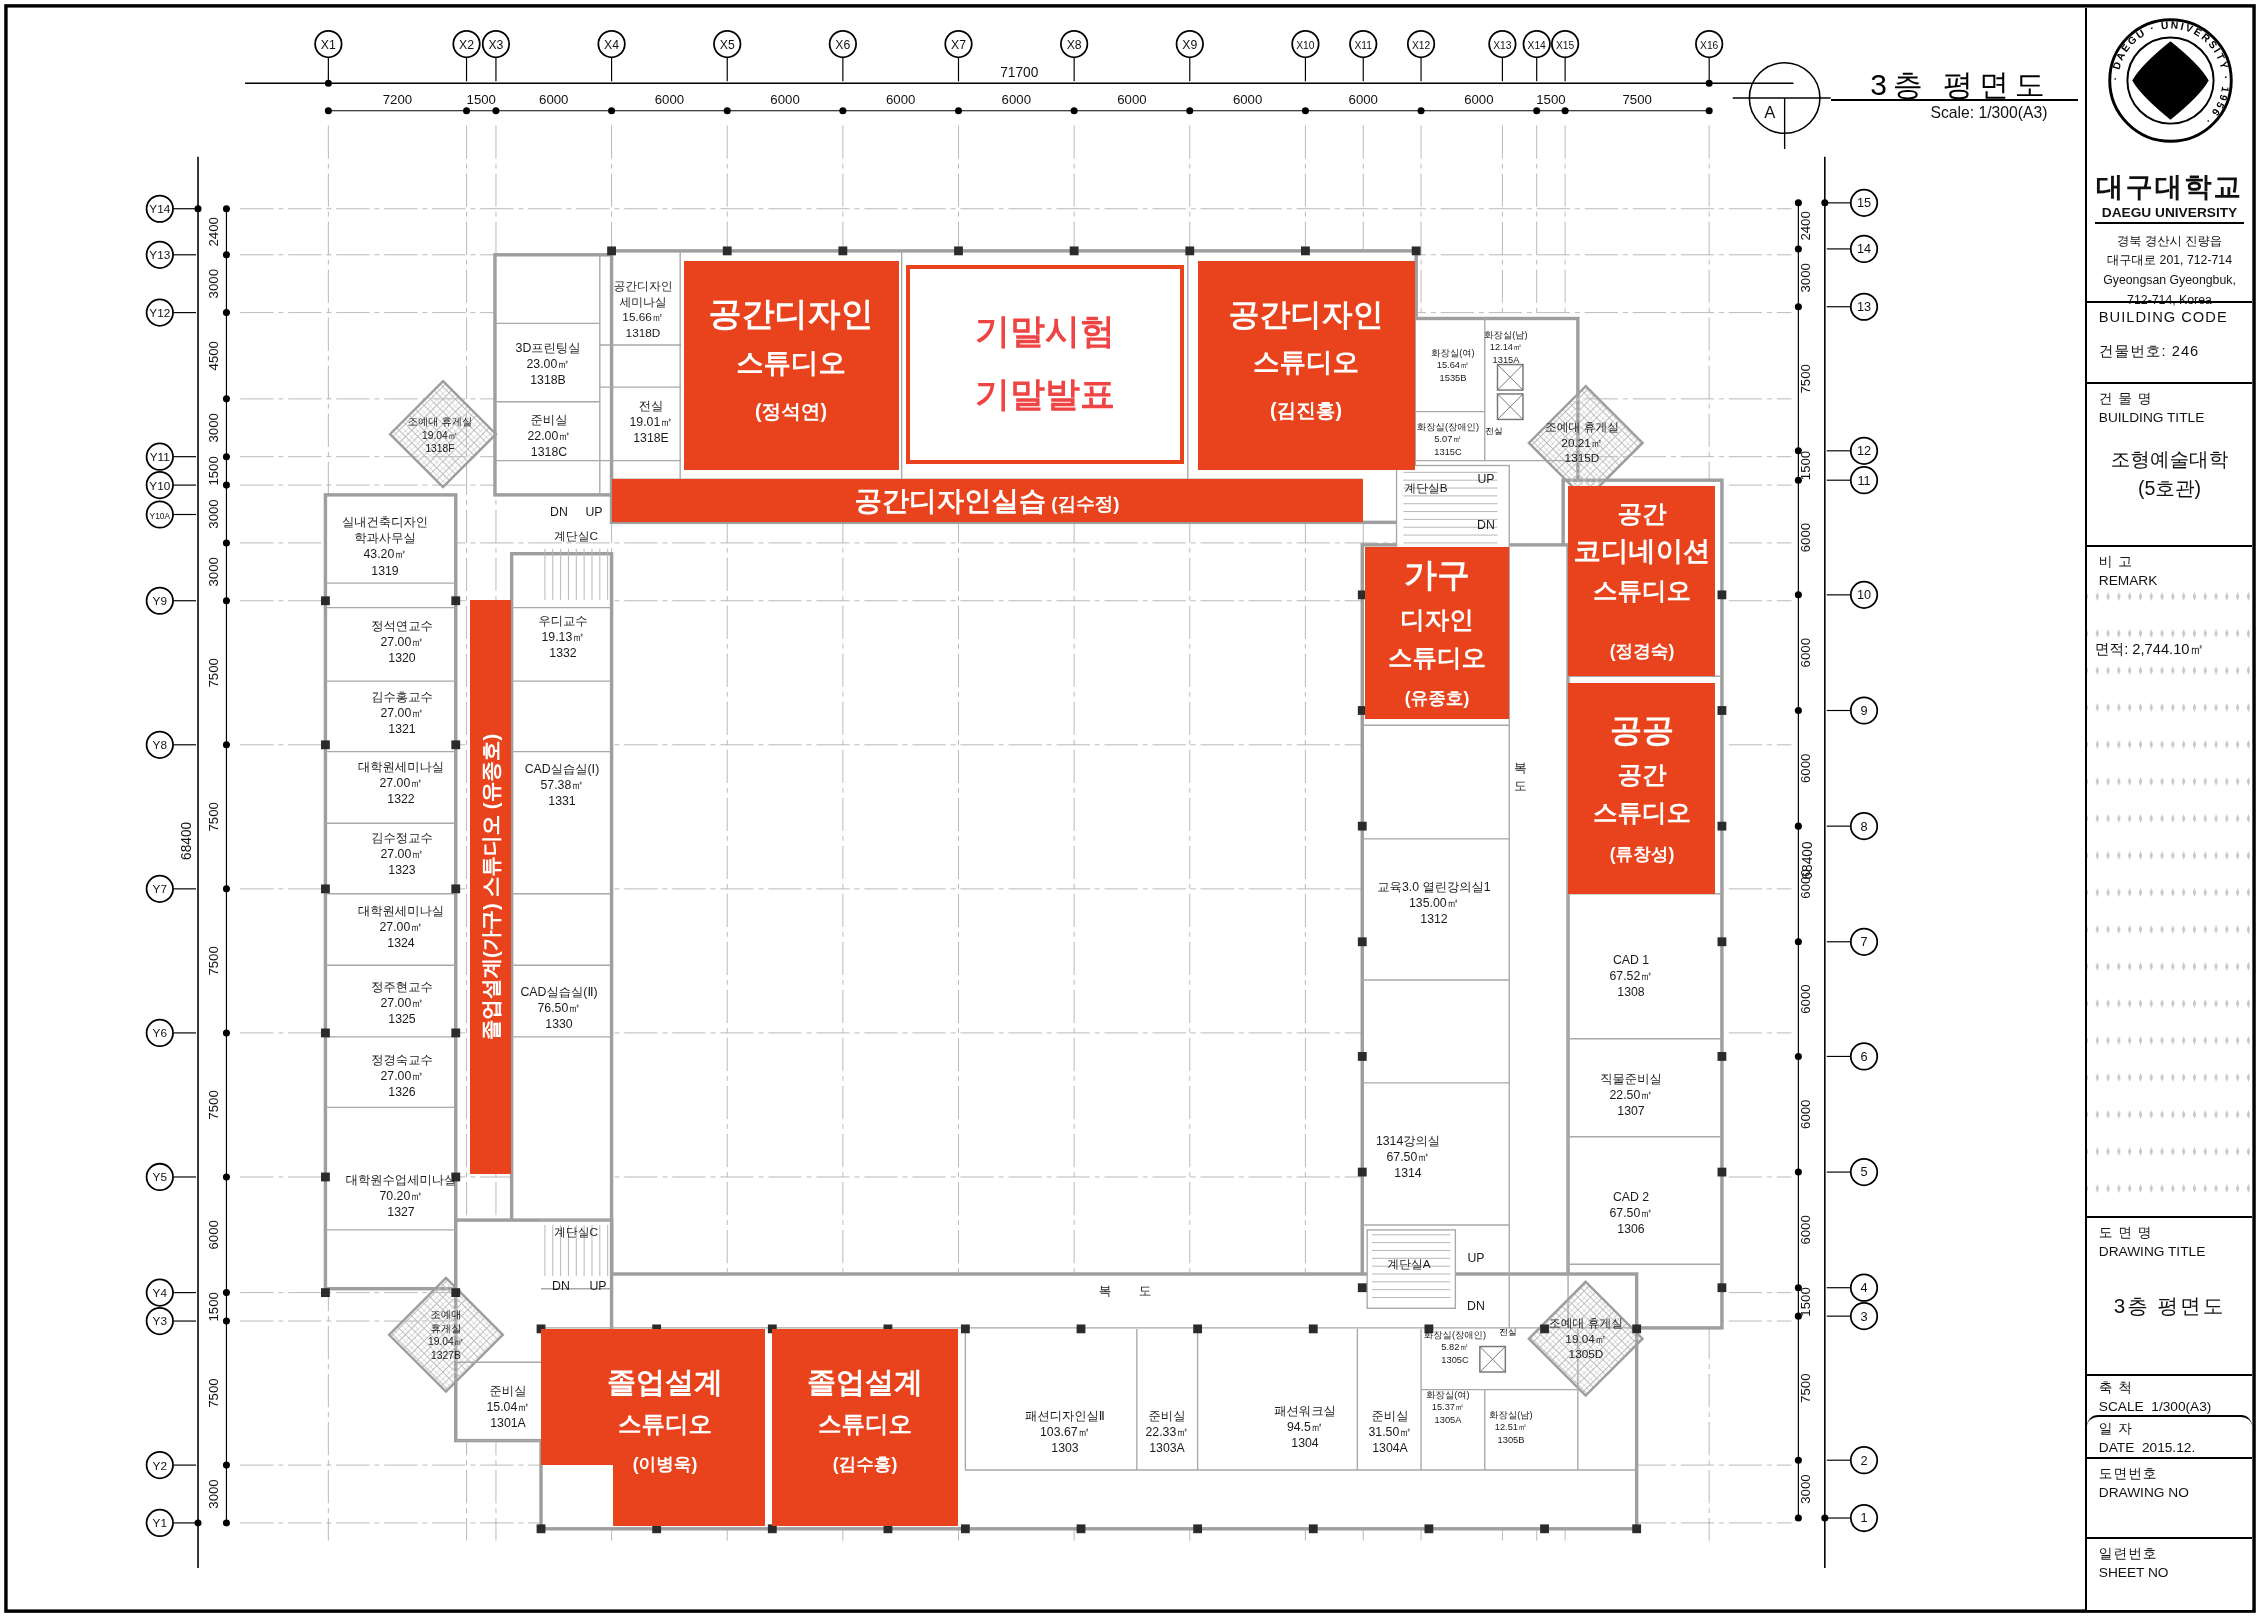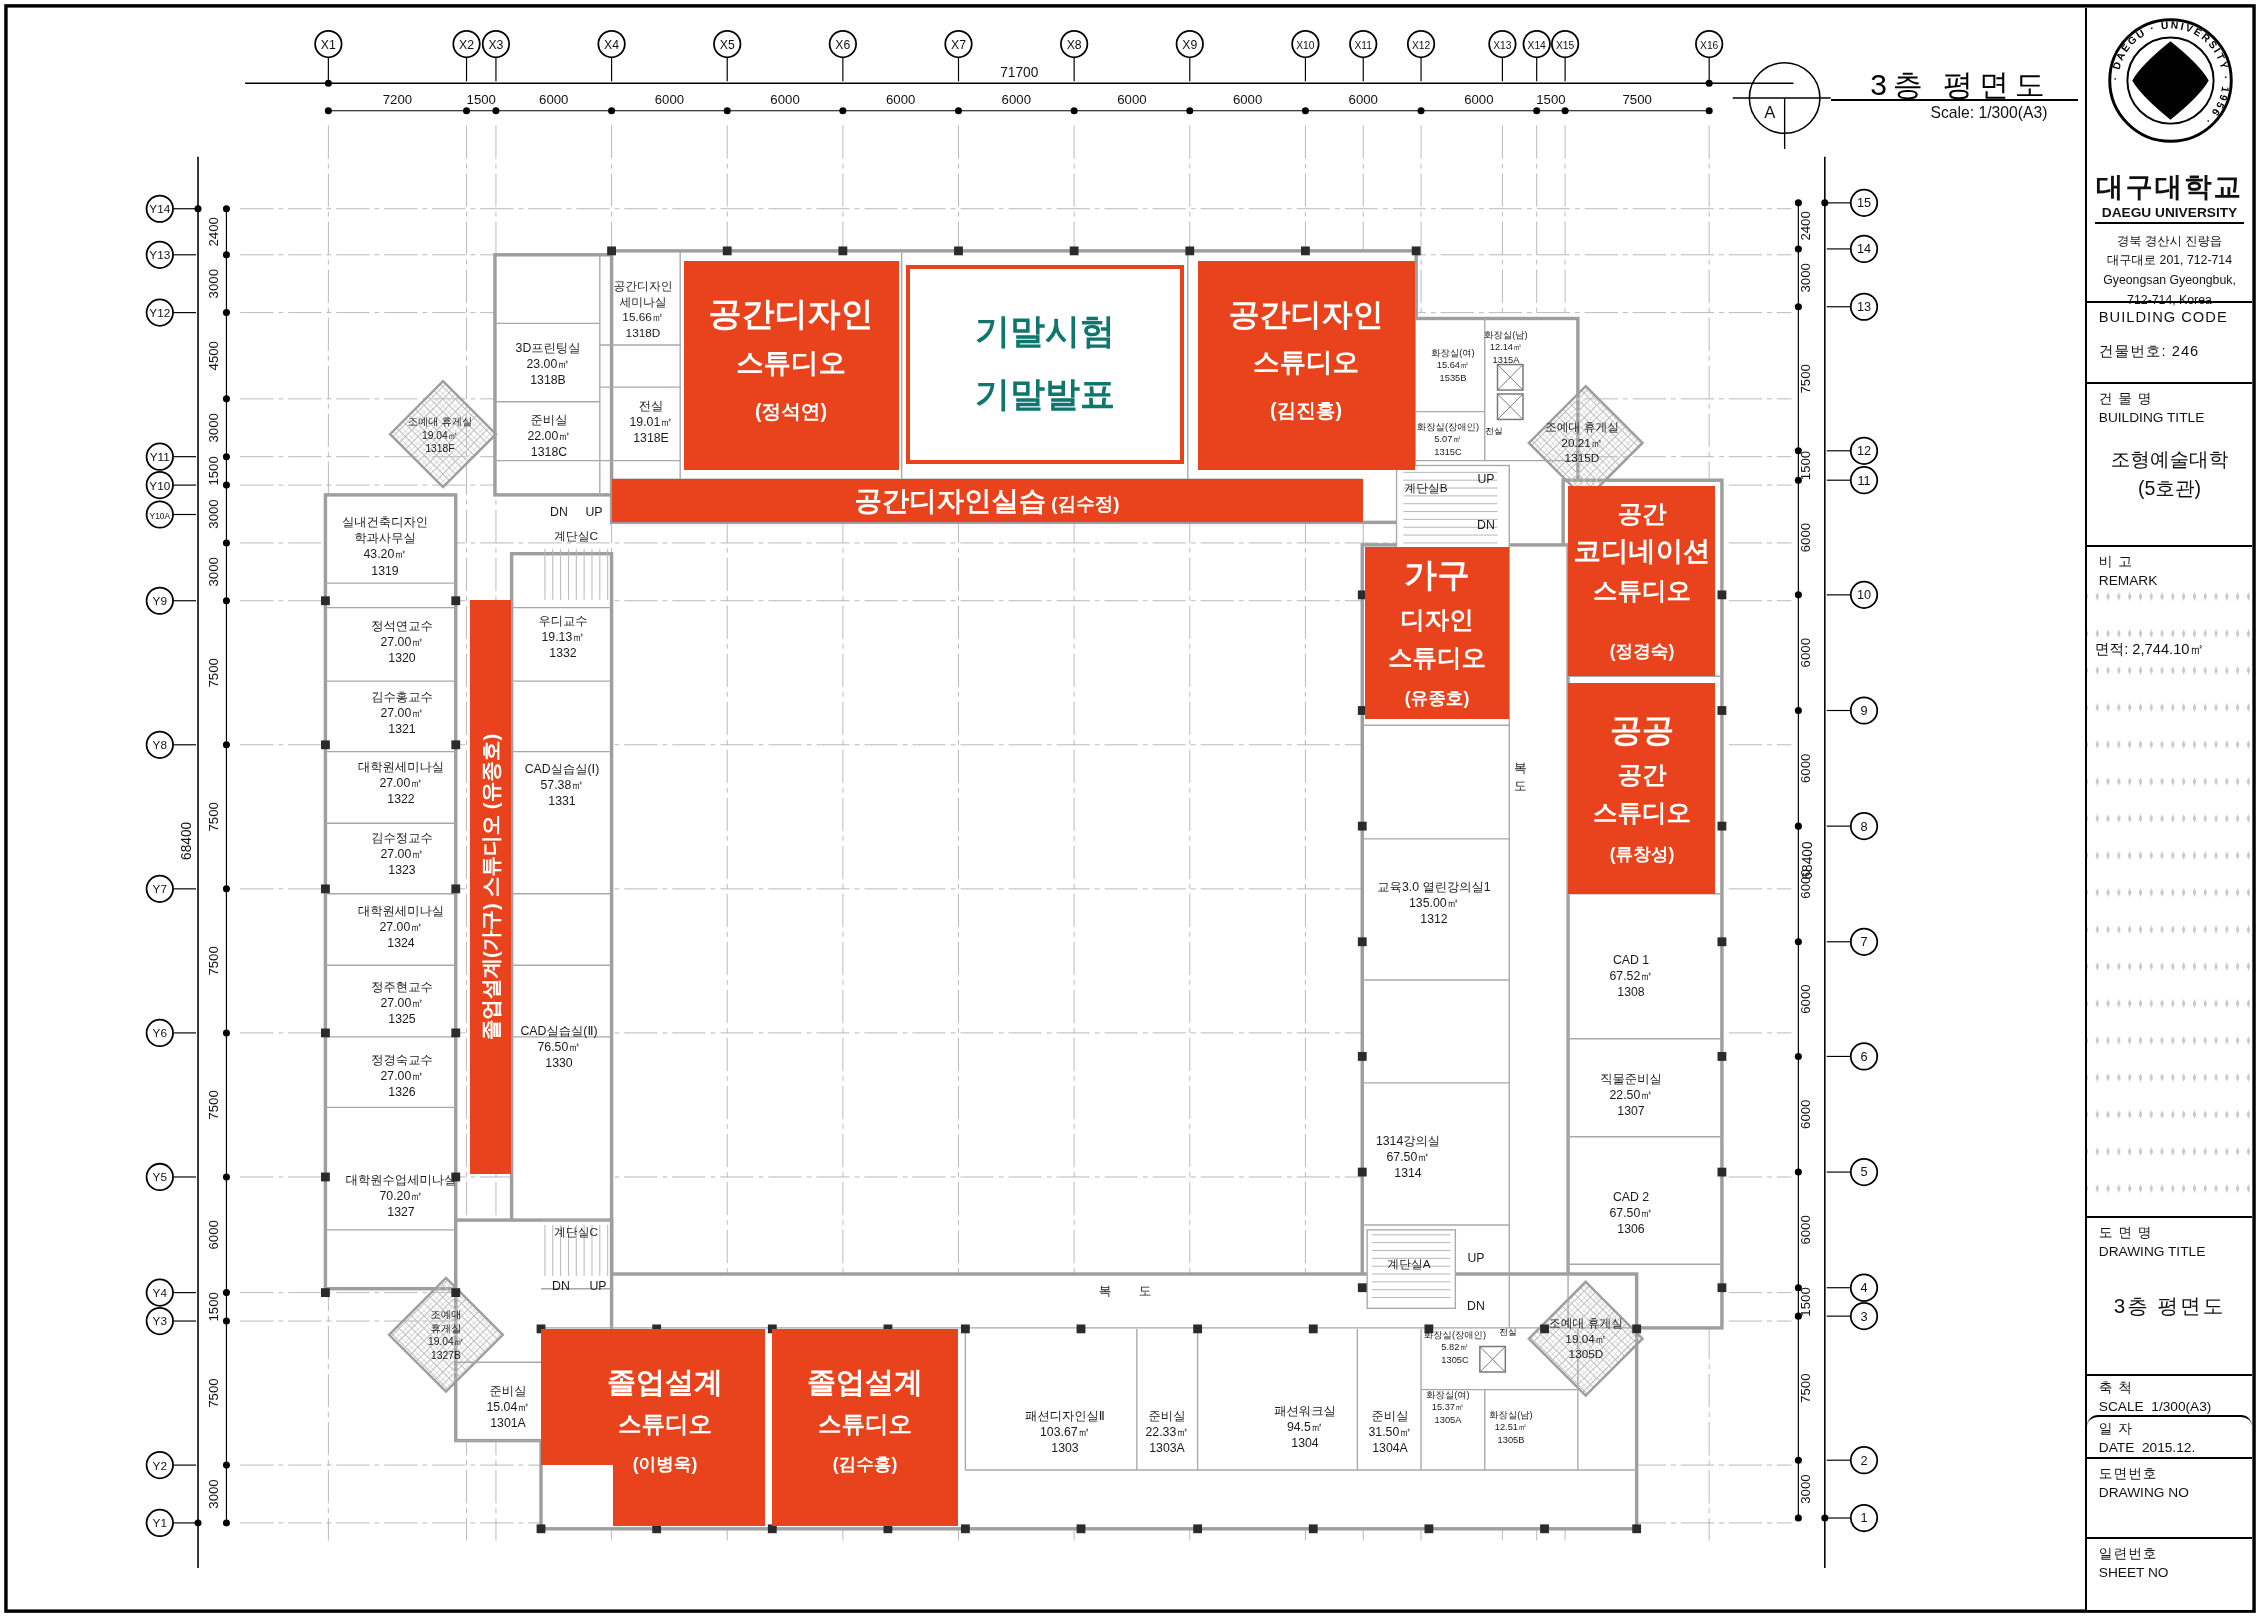--- a/index.html
+++ b/index.html
@@ -7,21 +7,21 @@
          font-family:"Liberation Sans",sans-serif;color:#111;}
   #plan-svg{position:absolute;left:0;top:0;}
   #labels,#highlights{position:absolute;left:0;top:0;width:100%;height:100%;pointer-events:none;}
   .lbl{position:absolute;transform:translate(-50%,-50%);text-align:center;line-height:1.32;
        color:#1a1a1a;white-space:nowrap;}
   .lbl.vert{writing-mode:vertical-rl;letter-spacing:7.8px;}
   .hl-rect{position:absolute;background:#e8431c;}
   .hl-rect.outline{background:#fff;border:4.9px solid #e8431c;box-sizing:border-box;}
   .hl-text{position:absolute;transform:translate(-50%,-50%);text-align:center;color:#fff;
            font-weight:bold;white-space:nowrap;}
-  .hl-text.accent{color:#0f766e;}
+  .hl-text.accent{color:#ef4444;}
   .hl-text.vert{transform:translate(-50%,-50%) rotate(-90deg);}
   
   #plan-title{position:absolute;left:1843px;top:65px;width:235px;text-align:center;
               font-size:30px;letter-spacing:5.9px;color:#000;}
   #plan-title-rule{position:absolute;left:1831px;top:99px;width:247px;height:2px;background:#000;}
   #plan-scale{position:absolute;left:1901px;top:104px;width:176px;text-align:center;font-size:15.7px;}
   
   #tblock{position:absolute;left:2085px;top:7.8px;width:167px;height:1602px;
           border-left:2.9px solid #000;box-sizing:border-box;background:#fff;}
   .tb-sec{position:absolute;left:0;width:100%;border-top:2.9px solid #000;box-sizing:border-box;}
@@ -632,21 +632,21 @@
       <div class="lbl" style="left: 563px; top: 637px; font-size: 12.3px;">
         <div>우디교수</div>
         <div>19.13㎡</div>
         <div>1332</div>
       </div>
       <div class="lbl" style="left: 562px; top: 785px; font-size: 12.3px;">
         <div>CAD실습실(Ⅰ)</div>
         <div>57.38㎡</div>
         <div>1331</div>
       </div>
-      <div class="lbl" style="left: 559px; top: 1008px; font-size: 12.3px; margin-top: 39px;">
+      <div class="lbl" style="left: 559px; top: 1008px; font-size: 12.3px;">
         <div>CAD실습실(Ⅱ)</div>
         <div>76.50㎡</div>
         <div>1330</div>
       </div>
       <div class="lbl" style="left: 1453px; top: 365px; font-size: 9.3px;">
         <div>화장실(여)</div>
         <div>15.64㎡</div>
         <div>1535B</div>
       </div>
       <div class="lbl" style="left: 1506px; top: 347px; font-size: 9.3px;">

